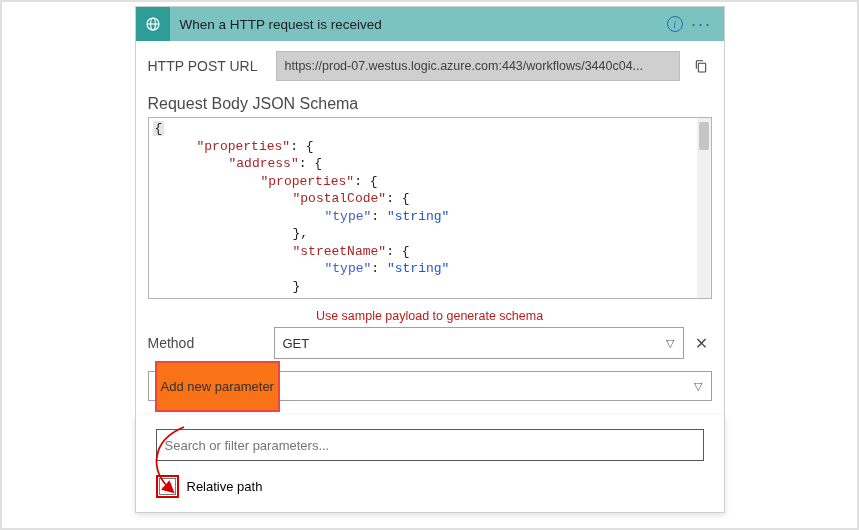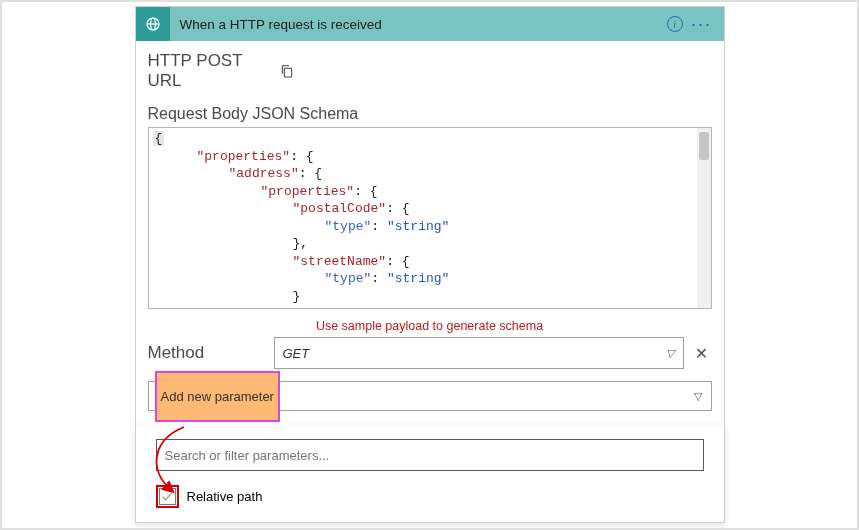--- a/index.html
+++ b/index.html
@@ -56,21 +56,21 @@
     align-items: center;
     justify-content: center;
     font-size: 10px;
     color: #1a6fb3;
     font-style: italic;
     font-family: Georgia, serif;
   }
   .dots { color: #1a6fb3; font-size: 18px; letter-spacing: 1px; line-height: 10px; cursor: pointer; }
   .body { padding: 10px 12px 14px 12px; }
   .row { display: flex; align-items: center; gap: 10px; }
-  .label-col { width: 118px; color: #4a4a4a; font-size: 17px; }
+  .label-col { width: 118px; color: #4a4a4a; font-size: 14px; }
   .url-box {
     flex: 1;
     background: #cfcfcf;
     color: #404040;
     font-size: 12.5px;
     padding: 6px 8px;
     overflow: hidden;
     white-space: nowrap;
     text-overflow: ellipsis;
     border: 1px solid #bdbdbd;
@@ -115,42 +115,41 @@
   .select-box {
     flex: 1;
     border: 1px solid #a0a0a0;
     height: 32px;
     display: flex;
     align-items: center;
     justify-content: space-between;
     padding: 0 8px;
     font-size: 13px;
     cursor: pointer;
-    font-style: italic;
   }
   .chevron { color: #505050; font-size: 11px; }
   .close-x { font-size: 16px; color: #505050; cursor: pointer; width: 20px; text-align: center; }
   .param-row {
     margin-top: 12px;
     border: 1px solid #a0a0a0;
     height: 30px;
     display: flex;
     align-items: center;
     justify-content: space-between;
     padding: 0 8px;
     font-size: 13px;
     cursor: pointer;
     position: relative;
   }
   .highlight-label {
-    border: 2px solid #d946ef;
+    border: 2px solid #ef4444;
     padding: 16px 4px;
     position: relative;
     z-index: 3;
-    background: #fdba74;
+    background: #f97316;
     margin-left: -2px;
   }
   
   .popup {
     position: absolute;
     margin-top: -1px;
     width: 590px;
     left: 50%;
     transform: translateX(-50%);
     border: 1px solid #cfcfcf;
@@ -203,20 +202,21 @@
     <div class="header-title">When a HTTP request is received</div>
     <div class="header-right">
       <div class="info-icon">i</div>
       <div class="dots">···</div>
     </div>
   </div>
 
   <div class="body">
     <div class="row">
       <div class="label-col">HTTP POST URL</div>
+      <div class="url-box">https://prod-07.westus.logic.azure.com:443/workflows/3440c04...</div>
       <div class="copy-icon">
         <svg viewBox="0 0 24 24" width="16" height="16" fill="none" stroke="#444" stroke-width="1.6">
           <rect x="8" y="8" width="11" height="13" rx="1"></rect>
           <path d="M5 16 V5 a1 1 0 0 1 1-1 h9"></path>
         </svg>
       </div>
     </div>
 
     <div class="section-label">Request Body JSON Schema</div>
 

